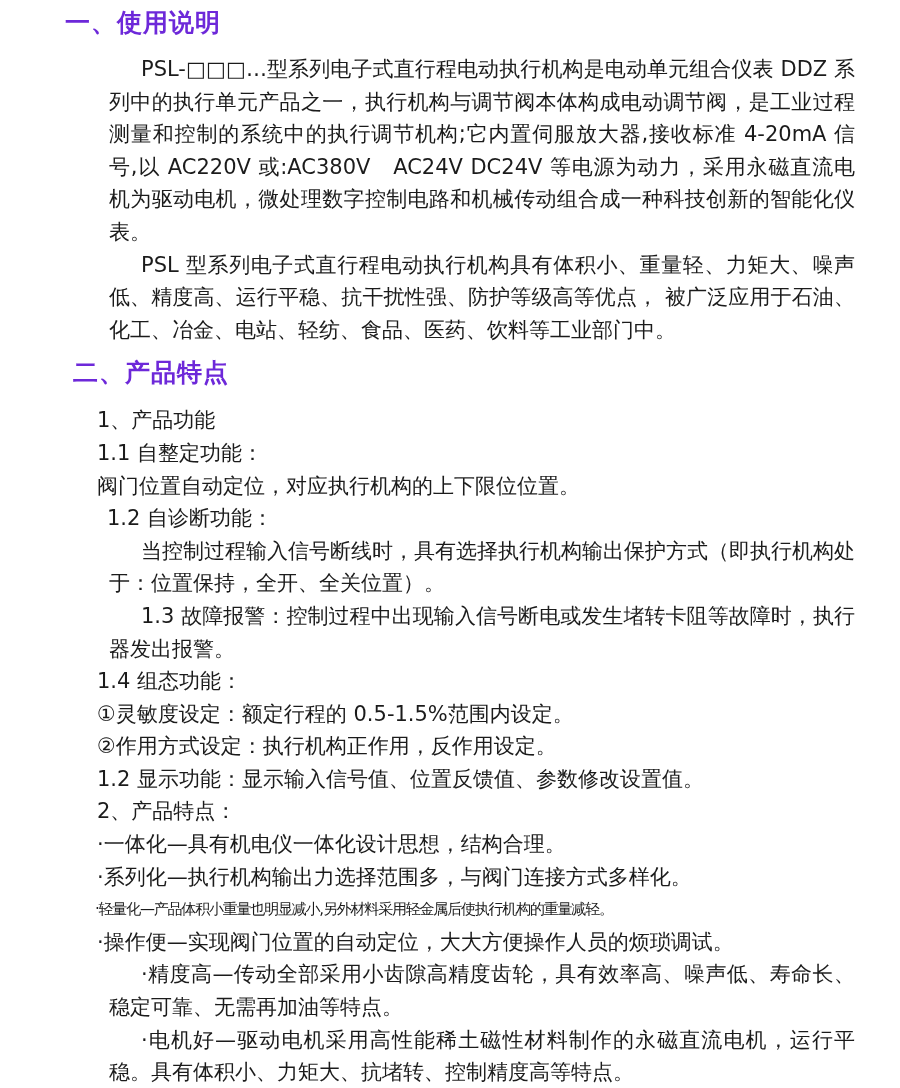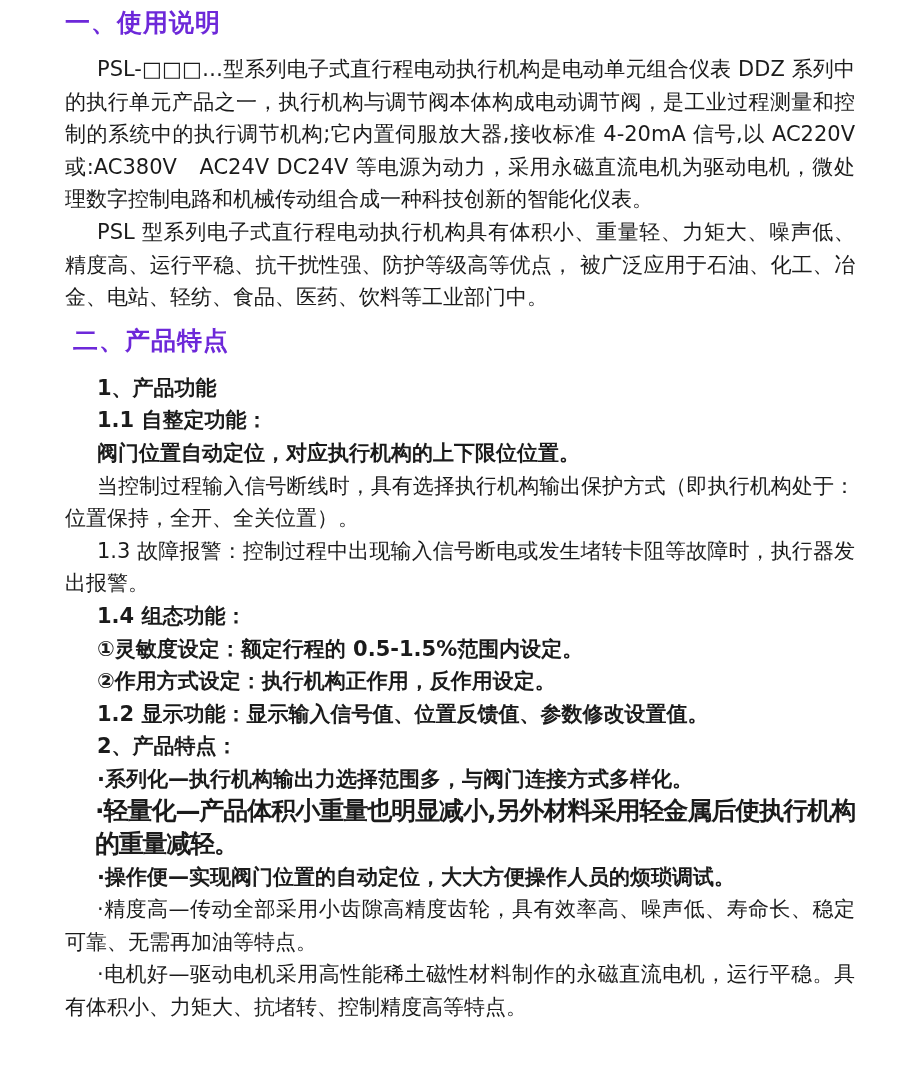--- a/index.html
+++ b/index.html
@@ -28,49 +28,51 @@
     font-weight: bold;
     color: #6d28d9;
     letter-spacing: 1px;
     line-height: 36px;
     text-align: left;
   }
   h1.first  { margin: 0 0 12px 0; }
   h1.second { margin: 9px 0 13px 8px; }
   p { margin: 0; }
   
-  .para { text-indent: 32px; }
+  .para { text-indent: 32px; margin-left: 44px; }
   
-  .line { padding-left: 32px; text-indent: 0; font-weight: bold; }
+  .line { padding-left: 32px; text-indent: 0; }
   
   .line-deep { padding-left: 42px; }
   
-  .tight { font-size: 25px; letter-spacing: -1.2px; padding-left: 30px; }
+  .tight { font-size: 15px; letter-spacing: -1.2px; padding-left: 30px; }
 </style>
 </head>
 <body>
 
 <div class="doc">
 
   <h1 class="first">一、使用说明</h1>
 
   <p class="para">PSL-□□□…型系列电子式直行程电动执行机构是电动单元组合仪表 DDZ 系列中的执行单元产品之一，执行机构与调节阀本体构成电动调节阀，是工业过程测量和控制的系统中的执行调节机构;它内置伺服放大器,接收标准 4-20mA 信号,以 AC220V 或:AC380V　AC24V DC24V 等电源为动力，采用永磁直流电机为驱动电机，微处理数字控制电路和机械传动组合成一种科技创新的智能化仪表。</p>
   <p class="para">PSL 型系列电子式直行程电动执行机构具有体积小、重量轻、力矩大、噪声低、精度高、运行平稳、抗干扰性强、防护等级高等优点， 被广泛应用于石油、化工、冶金、电站、轻纺、食品、医药、饮料等工业部门中。</p>
 
   <h1 class="second">二、产品特点</h1>
 
   <p class="line">1、产品功能</p>
   <p class="line">1.1 自整定功能：</p>
   <p class="line">阀门位置自动定位，对应执行机构的上下限位位置。</p>
+  <p class="line line-deep">1.2 自诊断功能：</p>
   <p class="para">当控制过程输入信号断线时，具有选择执行机构输出保护方式（即执行机构处于：位置保持，全开、全关位置）。</p>
   <p class="para">1.3 故障报警：控制过程中出现输入信号断电或发生堵转卡阻等故障时，执行器发出报警。</p>
   <p class="line">1.4 组态功能：</p>
   <p class="line">①灵敏度设定：额定行程的 0.5-1.5%范围内设定。</p>
   <p class="line">②作用方式设定：执行机构正作用，反作用设定。</p>
   <p class="line">1.2 显示功能：显示输入信号值、位置反馈值、参数修改设置值。</p>
   <p class="line">2、产品特点：</p>
+  <p class="line">·一体化—具有机电仪一体化设计思想，结构合理。</p>
   <p class="line">·系列化—执行机构输出力选择范围多，与阀门连接方式多样化。</p>
   <p class="line tight">·轻量化—产品体积小重量也明显减小,另外材料采用轻金属后使执行机构的重量减轻。</p>
   <p class="line">·操作便—实现阀门位置的自动定位，大大方便操作人员的烦琐调试。</p>
   <p class="para">·精度高—传动全部采用小齿隙高精度齿轮，具有效率高、噪声低、寿命长、稳定可靠、无需再加油等特点。</p>
   <p class="para">·电机好—驱动电机采用高性能稀土磁性材料制作的永磁直流电机，运行平稳。具有体积小、力矩大、抗堵转、控制精度高等特点。</p>
 
 </div>
 
 </body></html>

